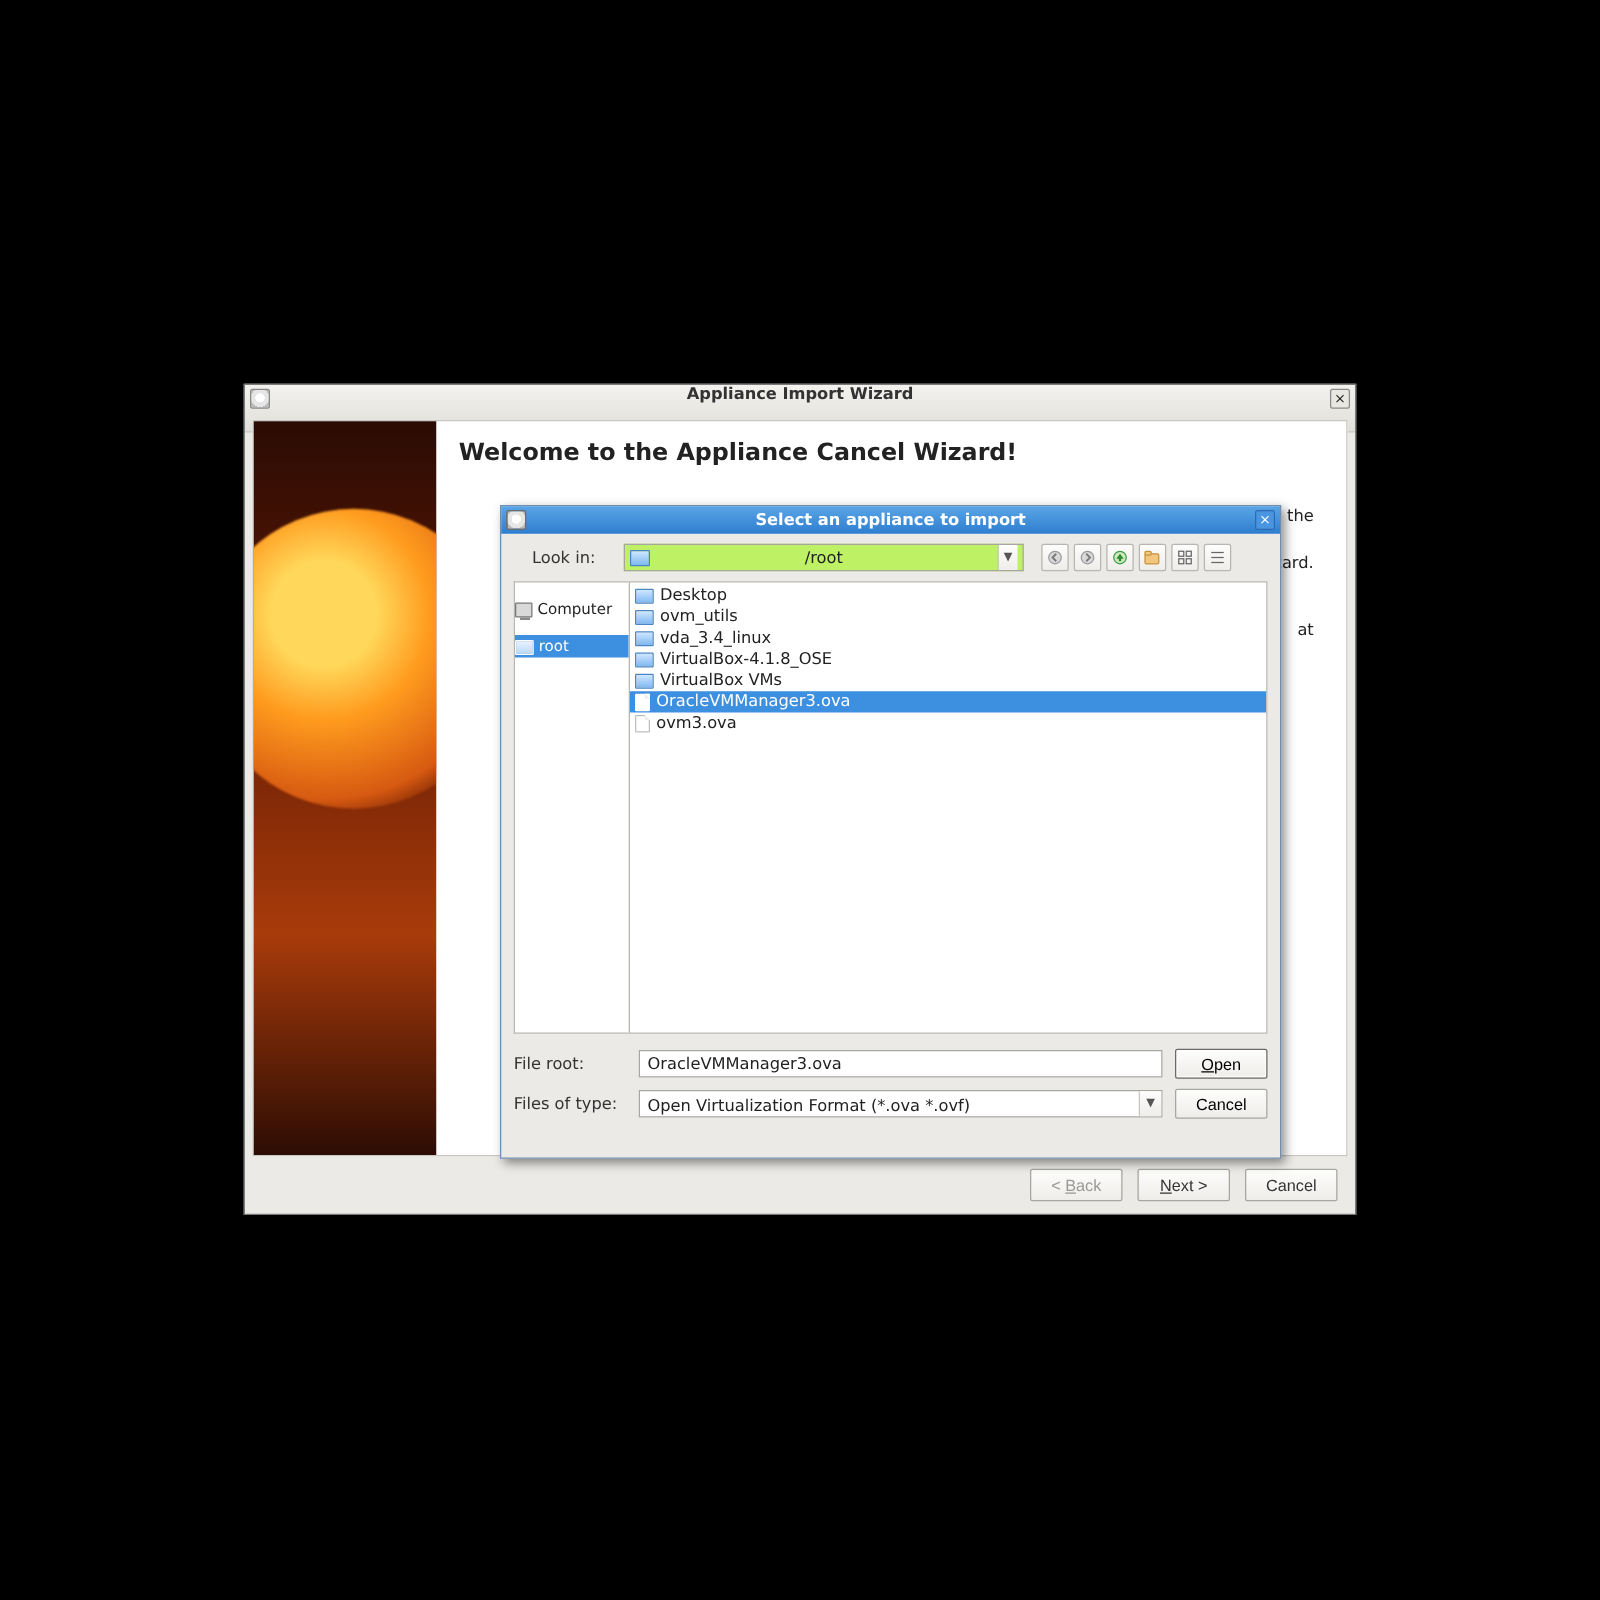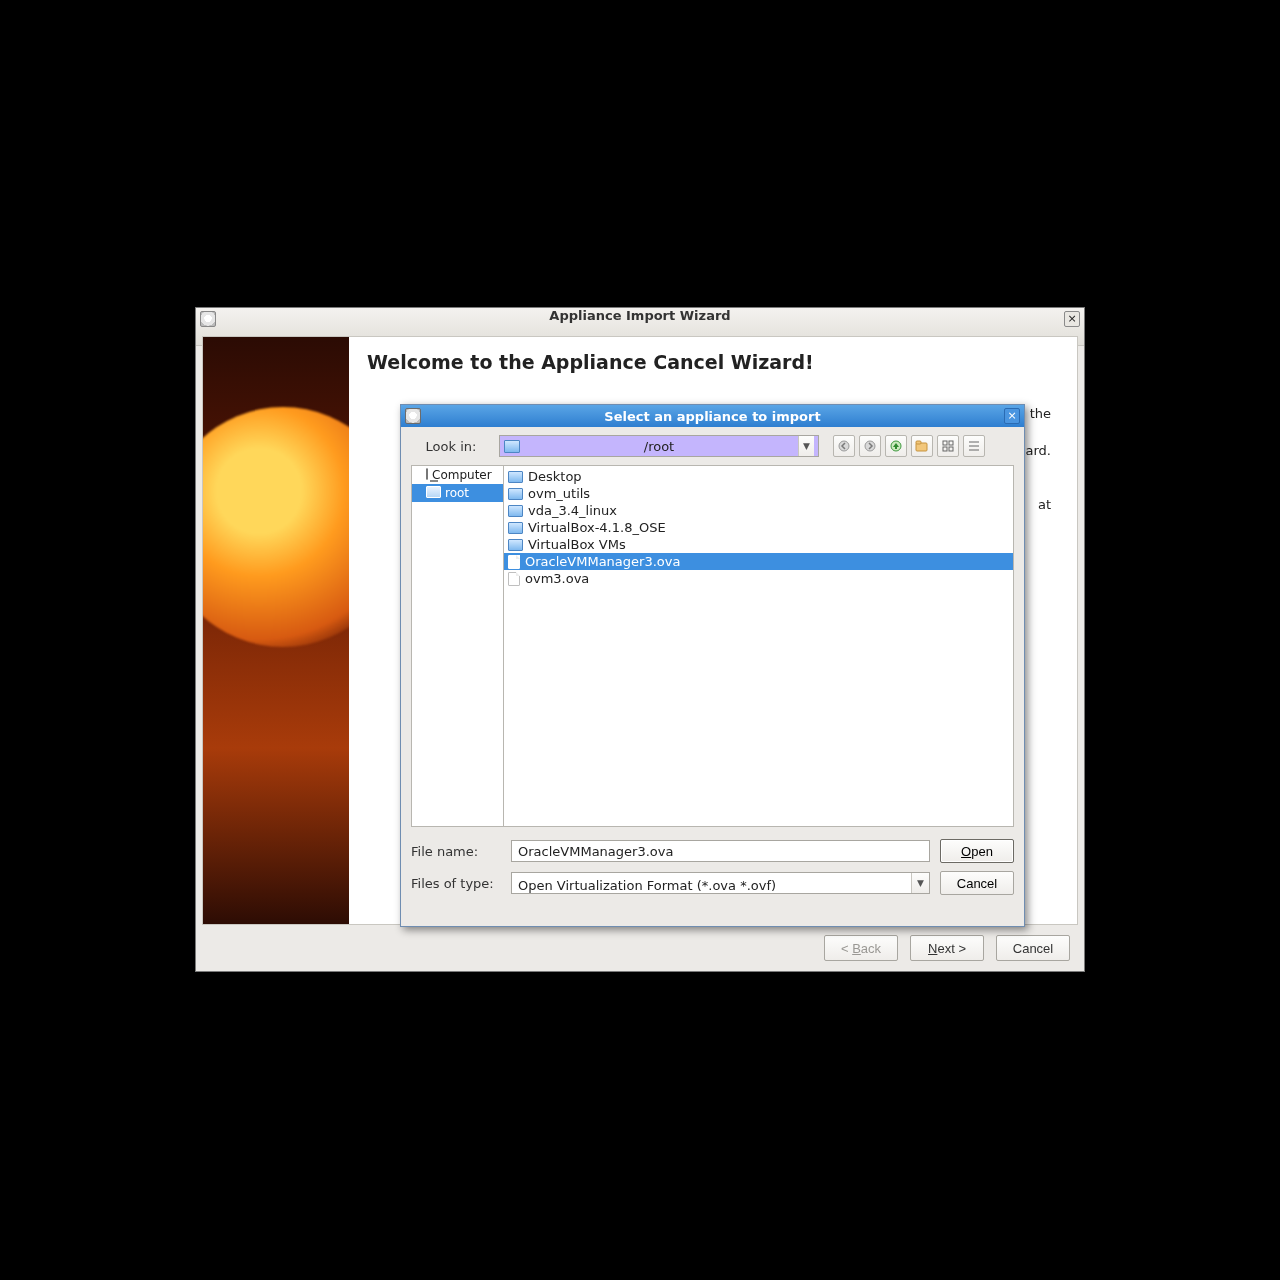--- a/index.html
+++ b/index.html
@@ -170,21 +170,21 @@
     left: 10px; right: 10px; top: 30px; bottom: 10px;
   }
 
   .fd-row { display: flex; align-items: center; gap: 8px; text-align: center; }
   .fd-label { width: 80px; font-size: 13px; color: #333; }
 
   .fd-lookin { margin-bottom: 8px; }
   .lookin-combo {
     flex: 0 0 320px;
     height: 22px;
-    background: #c4b5fd;
+    background: #bef264;
     border: 1px solid #a8a6a0;
     display: flex; align-items: center;
     padding: 0 4px;
     gap: 4px;
     position: relative;
   }
   .lookin-combo .folder-ico {
     width: 16px; height: 13px;
     background: linear-gradient(#cfe7ff,#7fb9ef);
     border: 1px solid #4d86c4;
@@ -223,23 +223,24 @@
     gap: 0;
   }
   .places {
     width: 92px;
     background: #fff;
     border: 1px solid #b8b6b0;
     border-right: none;
     font-size: 12px;
   }
   .places .item {
-    display: flex; align-items: flex-start; gap: 4px;
-    padding: 2px 14px;
-    cursor: pointer;
+    display: flex; align-items: flex-end; gap: 4px;
+    padding: 2px 0;
+    cursor: pointer;
+    margin-top: 12px;
   }
   .places .item.selected {
     background: #3d8fe0; color: #fff;
   }
   .places .comp-ico { width:14px;height:12px;background:#d9d9d9;border:1px solid #777;border-radius:1px;position:relative; }
   .places .comp-ico::after{content:"";position:absolute;bottom:-3px;left:3px;width:8px;height:2px;background:#888;}
   .places .fold-ico { width:15px;height:12px;background:linear-gradient(#cfe7ff,#7fb9ef);border:1px solid #4d86c4;border-radius:1px;}
   .places .fold-ico.sel { background:linear-gradient(#eaf3ff,#b8d8f6); border-color:#fff; }
 
   .filelist {
@@ -454,21 +455,21 @@
           </div>
           <div class="item">
             <span class="ico-file"></span>
             <span>ovm3.ova</span>
           </div>
         </div>
     </div>
 
     <div class="fd-bottom">
       <div class="row">
-        <span class="fd-label" style="width:90px">File name:</span>
+        <span class="fd-label" style="width:90px">File root:</span>
         <div class="text-input">
           <span>OracleVMManager3.ova</span>
         </div>
         <button class="fd-btn default"><span class="ul">O</span>pen</button>
       </div>
       <div class="row">
         <span class="fd-label" style="width:90px">Files of type:</span>
         <div class="combo">
           <span>Open Virtualization Format (*.ova *.ovf)</span>
           <span class="combo-arrow">▼</span>

